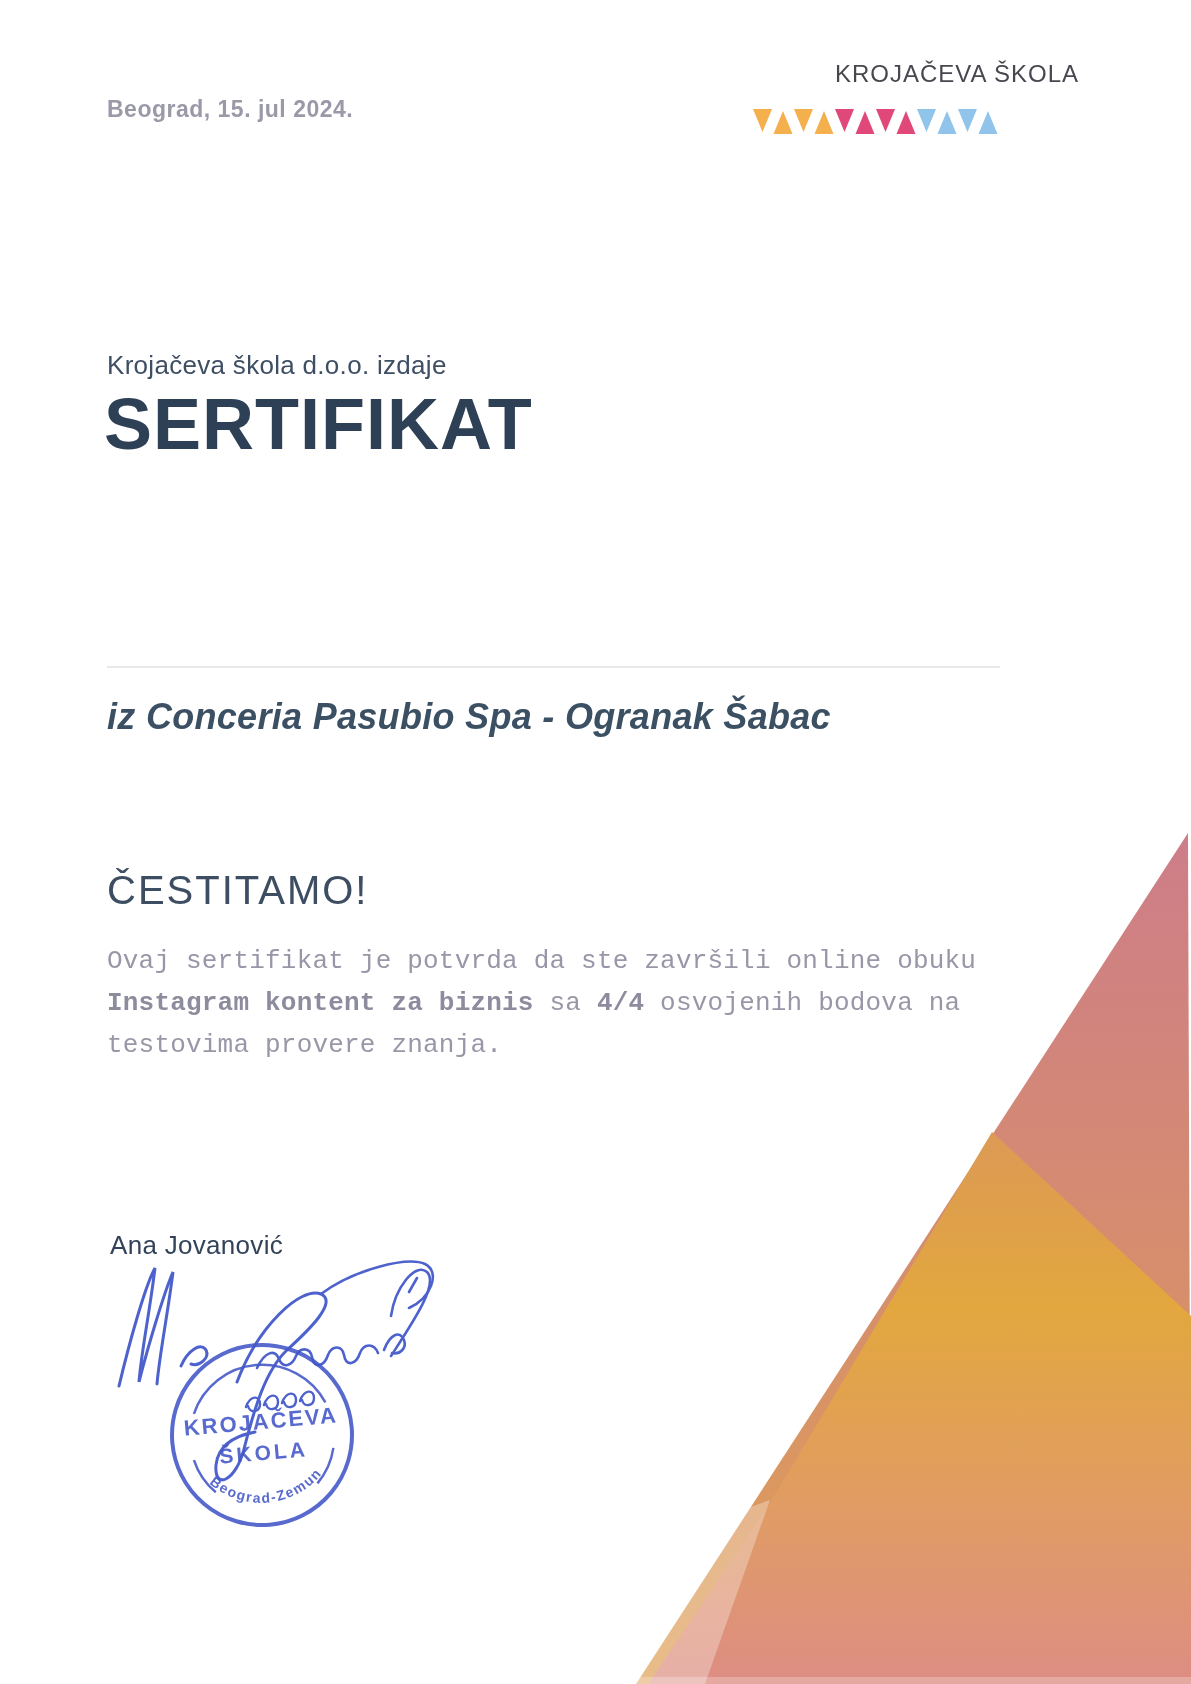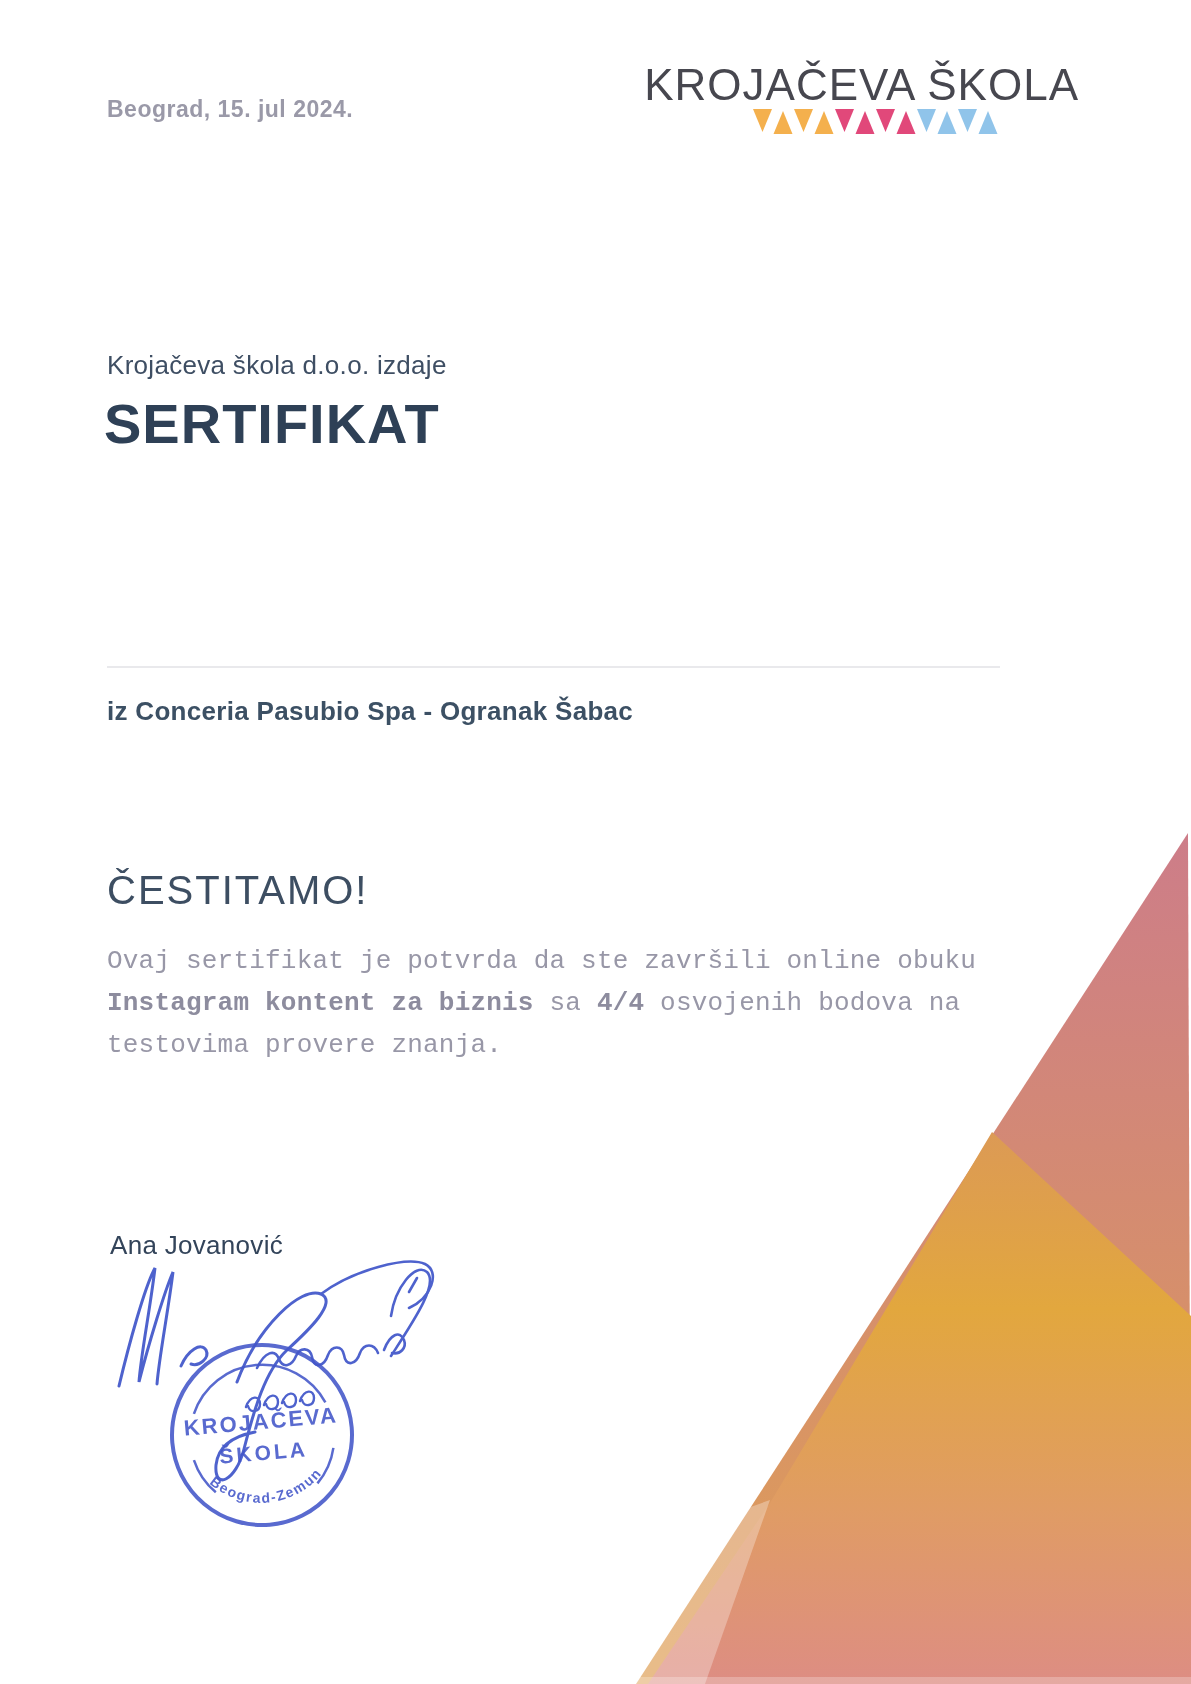--- a/index.html
+++ b/index.html
@@ -10,47 +10,47 @@
   }
   .content{position:absolute;inset:0;z-index:2;}
   .decor-svg{position:absolute;left:0;top:0;z-index:1;}
 
   .date{
     position:absolute;left:107px;top:96px;
     font-size:23px;color:#9a99a8;letter-spacing:.5px;font-weight:bold;
   }
   .logo-text{
     position:absolute;right:112px;top:60px;
-    font-size:44px;color:#47474f;letter-spacing:1px;font-weight:400;
+    font-size:24px;color:#47474f;letter-spacing:1px;font-weight:400;
     white-space:nowrap;
     text-align:center;
   }
   .logo-band{position:absolute;left:752px;top:108px;}
 
   .issuer{
     position:absolute;left:107px;top:350px;
     font-size:26px;color:#3e4e63;font-weight:500;letter-spacing:.3px;
   }
   .title{
     position:absolute;left:104px;top:376px;
-    font-size:56px;line-height:96px;color:#2e4056;font-weight:800;
+    font-size:72px;line-height:96px;color:#2e4056;font-weight:800;
     letter-spacing:1px;
   }
   .recipient{
     position:absolute;left:110px;top:596px;
     font-family:"DejaVu Serif",serif;font-style:italic;
     font-size:62px;color:#394a5f;letter-spacing:2px;white-space:nowrap;
   }
   .name-rule{
     position:absolute;left:107px;top:666px;width:893px;height:2px;
     background:#e9e9ec;
   }
   .company{
     position:absolute;left:107px;top:696px;
-    font-size:26px;color:#3c5064;font-weight:600;
+    font-size:36px;color:#3c5064;font-style:italic;font-weight:600;
     letter-spacing:.3px;
     text-align:center;
   }
   .greeting{
     position:absolute;left:107px;top:868px;
     font-size:40px;color:#3d4e62;font-weight:500;letter-spacing:2px;text-align:right;
   }
   .body-par{
     position:absolute;left:107px;top:940px;width:935px;
     font-size:26px;line-height:42px;color:#9897a7;letter-spacing:.2px;font-family:Liberation Mono, monospace;

